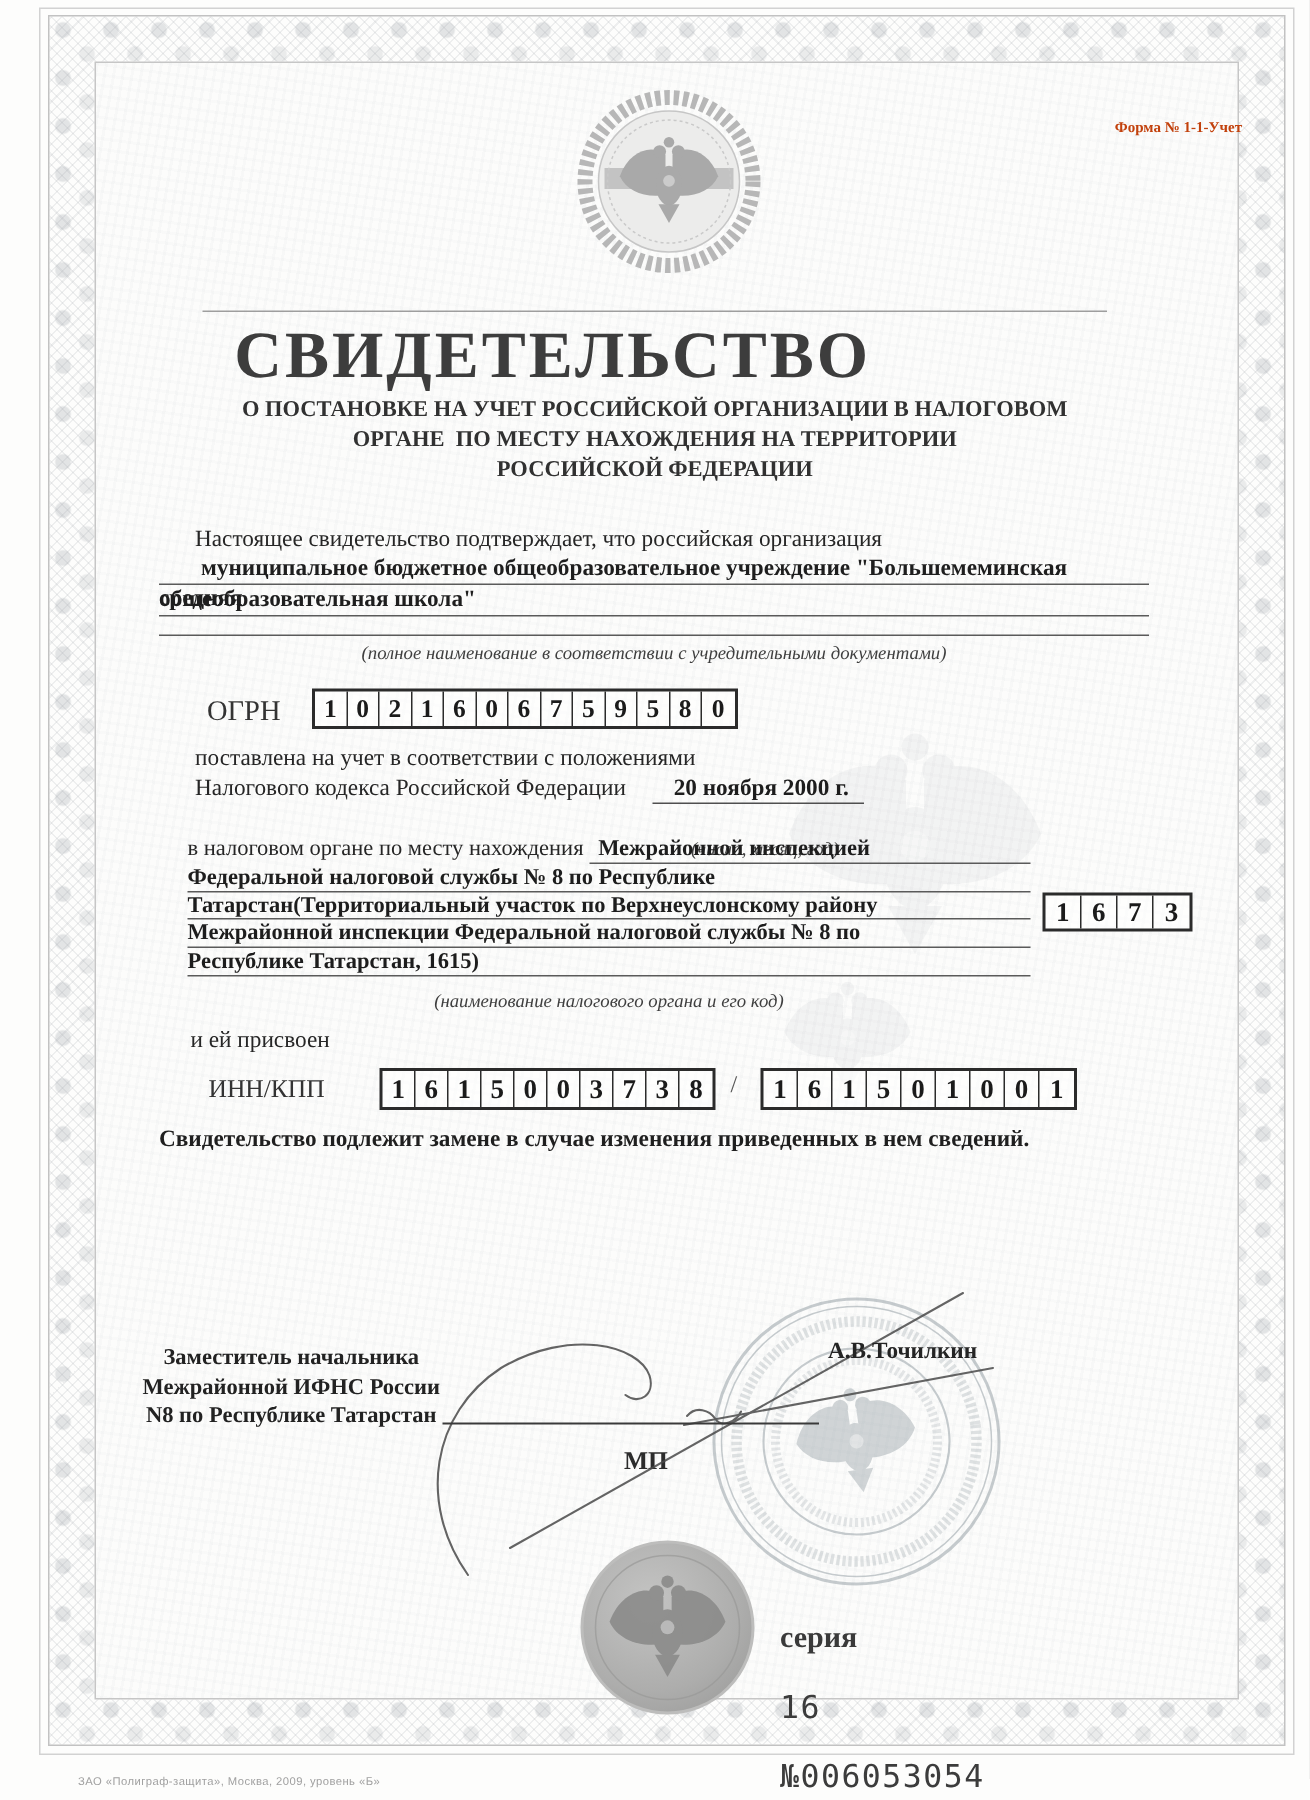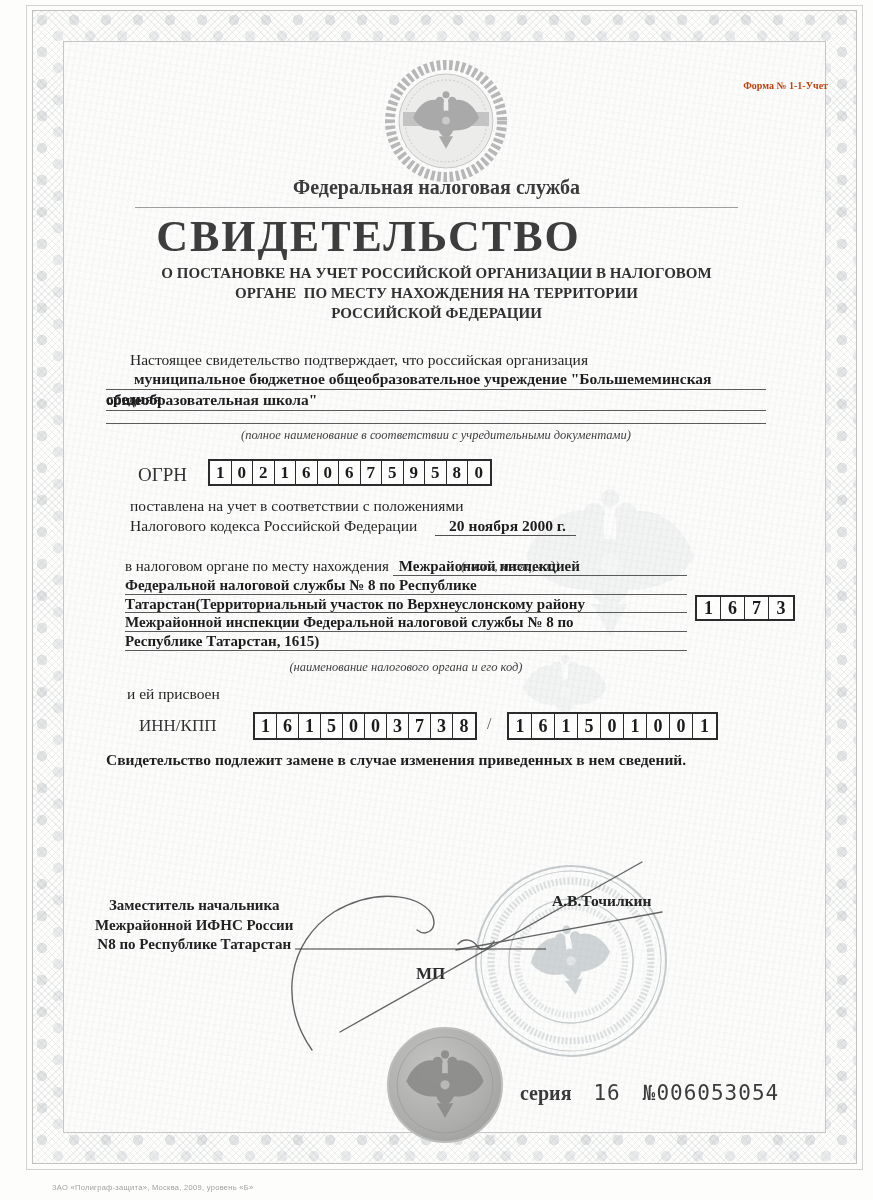--- a/index.html
+++ b/index.html
@@ -60,21 +60,21 @@
   .tax-row .lead { white-space:pre; }
   .tax-row .fill { flex:1; font-weight:bold; color:#1d1d1d; border-bottom:1px solid #5a5a5a; padding-left:6px;}
   .tax-line { height:18.8px; line-height:18px; font-weight:bold; color:#1d1d1d;
     border-bottom:1px solid #5a5a5a; }
   .note-line { left:106px; top:751px; width:680px; font-size:15.5px; font-weight:bold; color:#1f1f1f; }
   
   .signer { left:95px; top:896px; font-size:15px; font-weight:bold; line-height:19.5px;
     color:#222; white-space:pre-line;text-align:center; }
   .mp { left:416px; top:964px; font-size:17px; font-weight:bold; color:#2c2c2c; }
   .signer-name { left:552px; top:892px; font-size:15.5px; font-weight:bold; color:#242424; z-index:6; }
-  .series-row { left:520px; top:1081px; display:flex; align-items:baseline; gap:22px; z-index:6; }
+  .series-row { left:520px; top:1081px; display:flex; align-items:baseline; gap:22px; z-index:6;flex-direction:column; }
   .series-label { font-size:20px; font-weight:bold; color:#3a3a3a; }
   .series-num { font-family:"DejaVu Sans Mono", monospace; font-size:21px; color:#3c3c3c; letter-spacing:1px; }
   .fineprint { left:52px; top:1183px; font-family:"Liberation Sans",sans-serif;
     font-size:7.5px; color:#a0a0a0; letter-spacing:.3px; }
   .wm { opacity:.05; }
   svg { display:block; }
 </style>
 </head>
 <body>
 
@@ -112,21 +112,20 @@
   <svg class="abs" style="left:383px; top:57px;" width="126" height="128" viewBox="0 0 126 128">
     <circle cx="63" cy="64" r="56" fill="none" stroke="#b7b7b7" stroke-width="10" stroke-dasharray="3.6 2.6"></circle>
     <circle cx="63" cy="64" r="47" fill="#ececeb" stroke="#c6c6c6" stroke-width="1"></circle>
     <rect x="20" y="55" width="86" height="14" fill="#c3c3c3"></rect>
     <g transform="translate(63 62) scale(0.78)" fill="#a9a9a9">
       <use href="#eagle"></use>
     </g>
     <circle cx="63" cy="64" r="41" fill="none" stroke="#c9c9c9" stroke-width="1" stroke-dasharray="2 2"></circle>
   </svg>
 
-  <div class="abs fns-title">Федеральная налоговая служба</div>
   <div class="abs divider"></div>
   <div class="abs doc-title">СВИДЕТЕЛЬСТВО</div>
   <div class="abs doc-subtitle">О ПОСТАНОВКЕ НА УЧЕТ РОССИЙСКОЙ ОРГАНИЗАЦИИ В НАЛОГОВОМ
 ОРГАНЕ  ПО МЕСТУ НАХОЖДЕНИЯ НА ТЕРРИТОРИИ
 РОССИЙСКОЙ ФЕДЕРАЦИИ</div>
 
   <div class="abs body-text" style="left:130px; top:351px;">Настоящее свидетельство подтверждает, что российская организация</div>
 
   <div class="abs org-block">
     <div class="org-line first">муниципальное бюджетное общеобразовательное учреждение "Большемеминская средняя</div>

